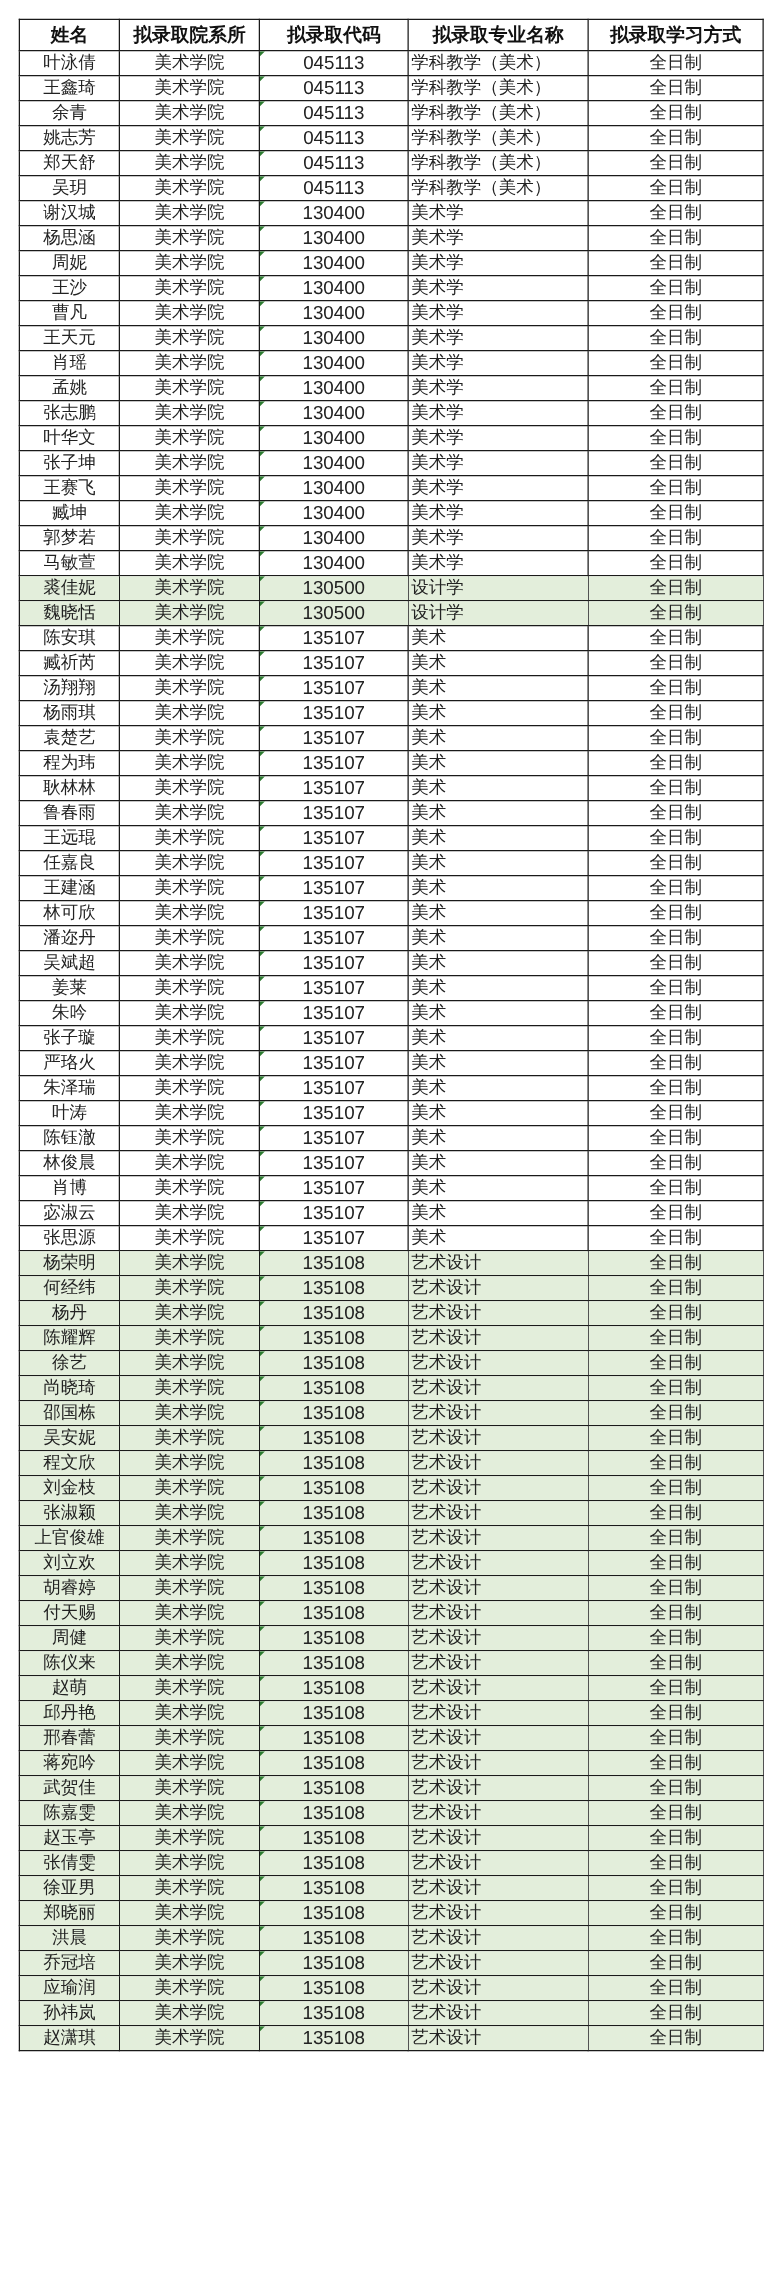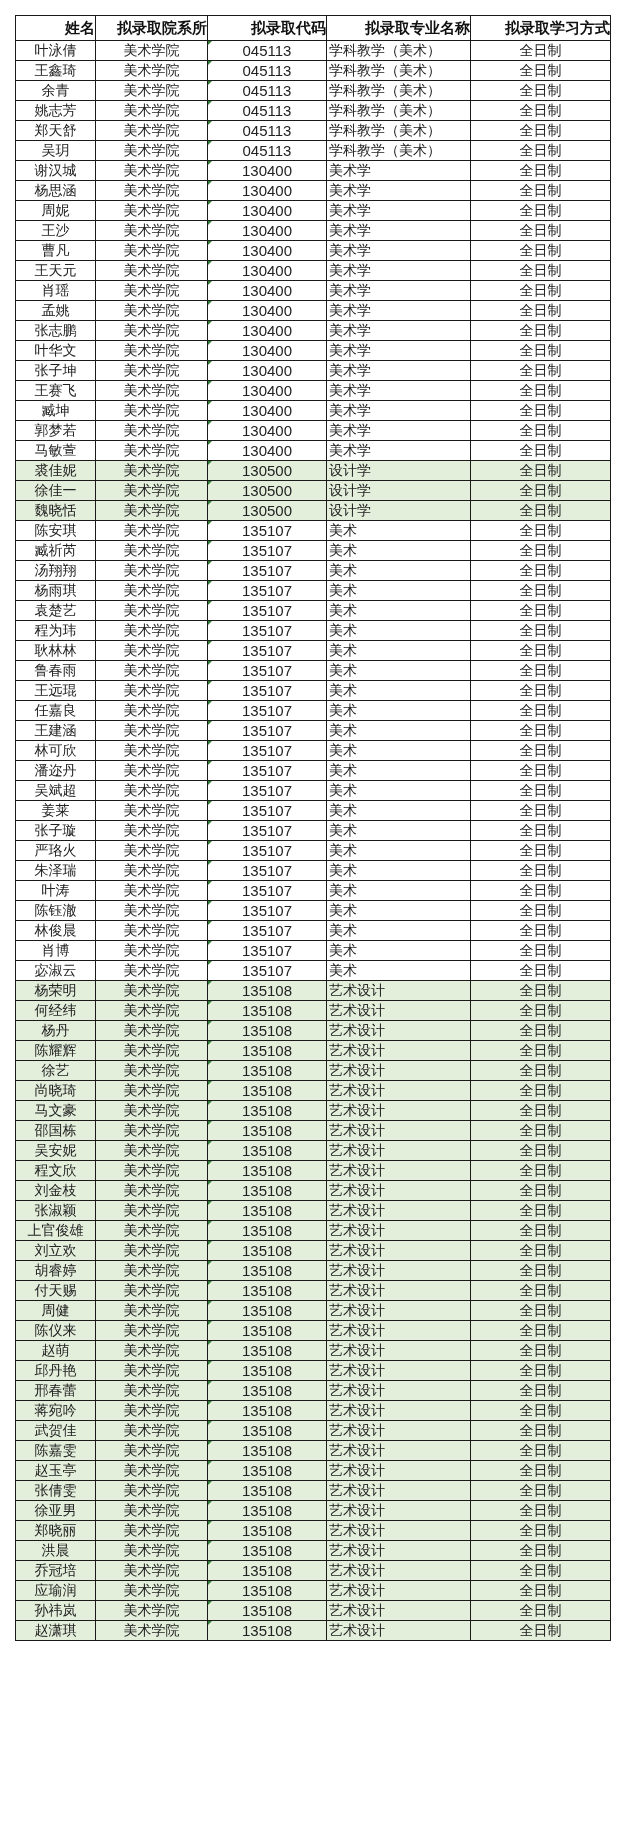--- a/index.html
+++ b/index.html
@@ -3,21 +3,21 @@
 <meta charset="utf-8">
 <style>
   html, body { margin:0; padding:0; background:#ffffff; }
   body { width:618px; height:1836px; position:relative; overflow:hidden;
          font-family:"DejaVu Sans", "Liberation Sans", sans-serif; }
   #sheet { position:absolute; left:15px; top:15px; }
   table { border-collapse:collapse; table-layout:fixed; }
   td, th { border:1px solid #1a1a1a; padding:0; height:19px; line-height:19px;
            font-size:14px; color:#222; white-space:nowrap; overflow:hidden; position:relative; }
   th { height:24px; line-height:24px; font-weight:bold; font-size:15px;
-       font-family:"DejaVu Serif", "Liberation Serif", serif; color:#111; text-align:right; }
+       font-family:"DejaVu Serif", "Liberation Serif", serif; color:#111; text-align:center; }
   td.c-name { text-align:center; }
   td.c-dept { text-align:center; }
   td.c-code { text-align:center; font-family:"Liberation Sans", sans-serif; font-size:15px; }
   td.c-major { text-align:left; padding-left:2px; }
   td.c-mode { text-align:center; }
   td.c-code::before { content:""; position:absolute; left:0; top:0; width:0; height:0;
                       border-top:4px solid #2e7d32; border-right:4px solid transparent; }
   tr.green td { background:#e3eedb; }
   col.w-name { width:80px; } col.w-dept { width:112px; } col.w-code { width:119px; }
   col.w-major { width:144px; } col.w-mode { width:140px; }
@@ -192,33 +192,26 @@
           <td class="c-mode">全日制</td>
         </tr>
         <tr class="green">
           <td class="c-name">裘佳妮</td>
           <td class="c-dept">美术学院</td>
           <td class="c-code">130500</td>
           <td class="c-major">设计学</td>
           <td class="c-mode">全日制</td>
         </tr>
         <tr class="green">
-          <td class="c-name">徐佳一</td>
+          <td class="c-name">魏晓恬</td>
           <td class="c-dept">美术学院</td>
           <td class="c-code">130500</td>
           <td class="c-major">设计学</td>
           <td class="c-mode">全日制</td>
         </tr>
-        <tr class="green">
-          <td class="c-name">魏晓恬</td>
-          <td class="c-dept">美术学院</td>
-          <td class="c-code">130500</td>
-          <td class="c-major">设计学</td>
-          <td class="c-mode">全日制</td>
-        </tr>
         <tr>
           <td class="c-name">陈安琪</td>
           <td class="c-dept">美术学院</td>
           <td class="c-code">135107</td>
           <td class="c-major">美术</td>
           <td class="c-mode">全日制</td>
         </tr>
         <tr>
           <td class="c-name">臧祈芮</td>
           <td class="c-dept">美术学院</td>
@@ -311,20 +304,27 @@
           <td class="c-mode">全日制</td>
         </tr>
         <tr>
           <td class="c-name">姜莱</td>
           <td class="c-dept">美术学院</td>
           <td class="c-code">135107</td>
           <td class="c-major">美术</td>
           <td class="c-mode">全日制</td>
         </tr>
         <tr>
+          <td class="c-name">朱吟</td>
+          <td class="c-dept">美术学院</td>
+          <td class="c-code">135107</td>
+          <td class="c-major">美术</td>
+          <td class="c-mode">全日制</td>
+        </tr>
+        <tr>
           <td class="c-name">张子璇</td>
           <td class="c-dept">美术学院</td>
           <td class="c-code">135107</td>
           <td class="c-major">美术</td>
           <td class="c-mode">全日制</td>
         </tr>
         <tr>
           <td class="c-name">严珞火</td>
           <td class="c-dept">美术学院</td>
           <td class="c-code">135107</td>
@@ -366,20 +366,27 @@
           <td class="c-major">美术</td>
           <td class="c-mode">全日制</td>
         </tr>
         <tr>
           <td class="c-name">宓淑云</td>
           <td class="c-dept">美术学院</td>
           <td class="c-code">135107</td>
           <td class="c-major">美术</td>
           <td class="c-mode">全日制</td>
         </tr>
+        <tr>
+          <td class="c-name">张思源</td>
+          <td class="c-dept">美术学院</td>
+          <td class="c-code">135107</td>
+          <td class="c-major">美术</td>
+          <td class="c-mode">全日制</td>
+        </tr>
         <tr class="green">
           <td class="c-name">杨荣明</td>
           <td class="c-dept">美术学院</td>
           <td class="c-code">135108</td>
           <td class="c-major">艺术设计</td>
           <td class="c-mode">全日制</td>
         </tr>
         <tr class="green">
           <td class="c-name">何经纬</td>
           <td class="c-dept">美术学院</td>
@@ -403,27 +410,20 @@
         </tr>
         <tr class="green">
           <td class="c-name">徐艺</td>
           <td class="c-dept">美术学院</td>
           <td class="c-code">135108</td>
           <td class="c-major">艺术设计</td>
           <td class="c-mode">全日制</td>
         </tr>
         <tr class="green">
           <td class="c-name">尚晓琦</td>
-          <td class="c-dept">美术学院</td>
-          <td class="c-code">135108</td>
-          <td class="c-major">艺术设计</td>
-          <td class="c-mode">全日制</td>
-        </tr>
-        <tr class="green">
-          <td class="c-name">马文豪</td>
           <td class="c-dept">美术学院</td>
           <td class="c-code">135108</td>
           <td class="c-major">艺术设计</td>
           <td class="c-mode">全日制</td>
         </tr>
         <tr class="green">
           <td class="c-name">邵国栋</td>
           <td class="c-dept">美术学院</td>
           <td class="c-code">135108</td>
           <td class="c-major">艺术设计</td>

